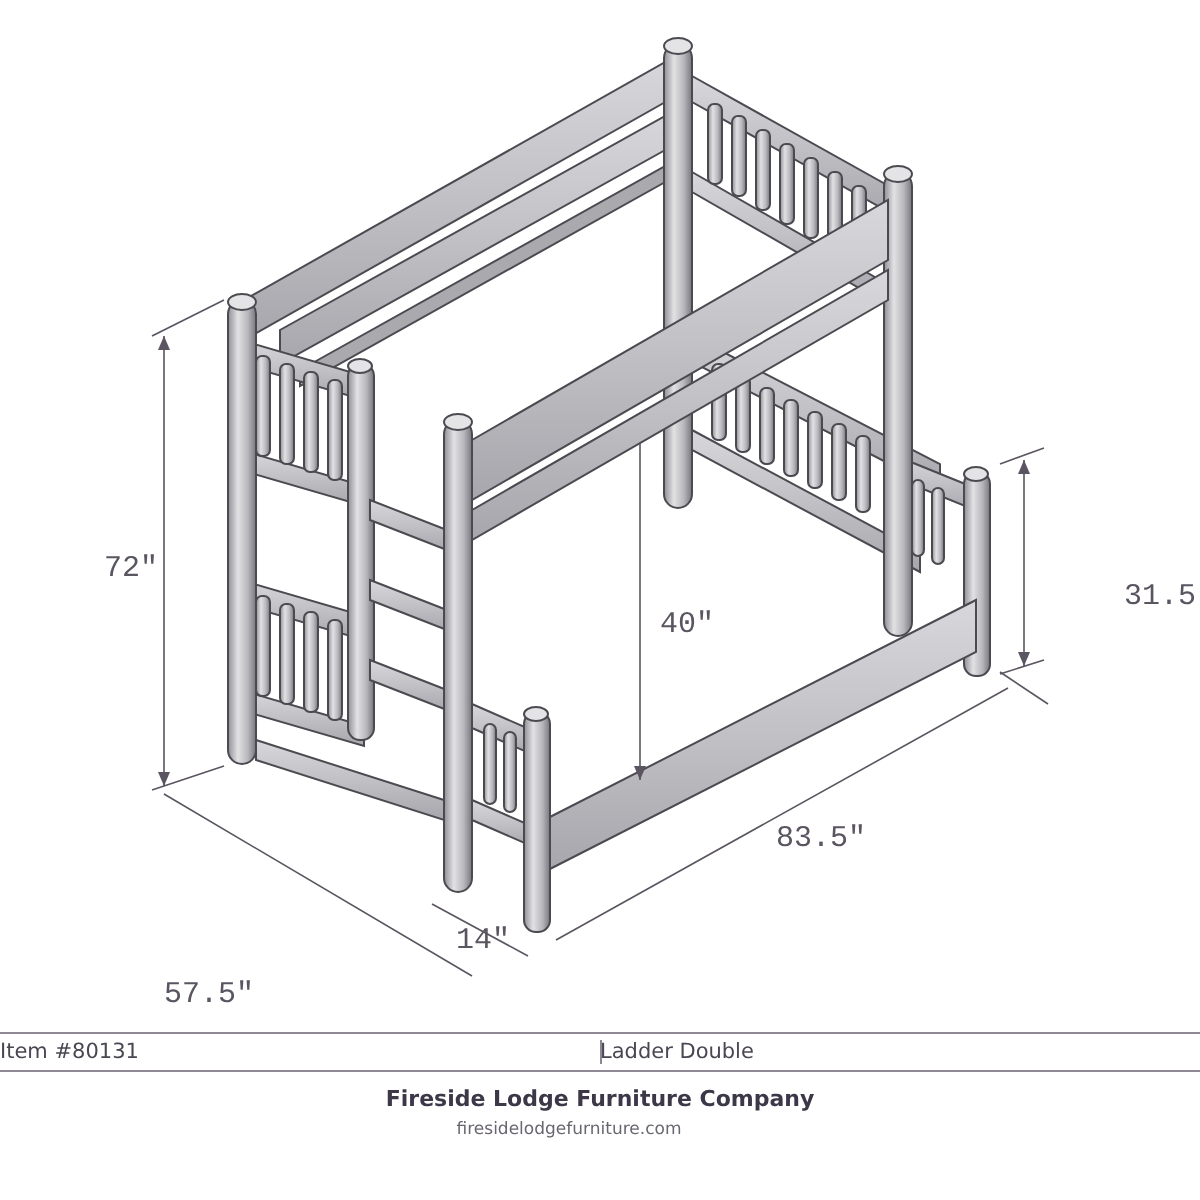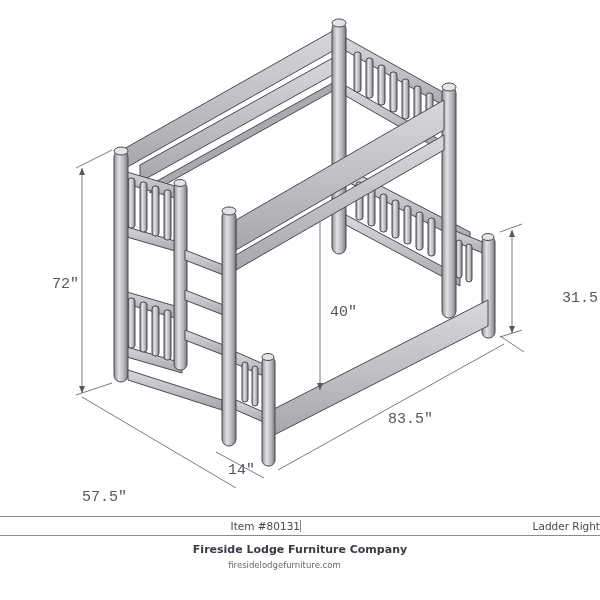--- a/index.html
+++ b/index.html
@@ -1,20 +1,20 @@
 <!DOCTYPE html>
 <html><head>
 <meta charset="utf-8">
 <style>
   html, body { margin:0; padding:0; background:#ffffff; }
   body { width:600px; height:600px; position:relative; overflow:hidden; font-family:"Liberation Sans", sans-serif; }
   #drawing { position:absolute; left:0; top:0; width:600px; height:505px; }
   .dim-label { position:absolute; font-size:15px; color:#5a5560; font-family:Liberation Mono, monospace; white-space:nowrap; }
   .footer-bar { position:absolute; left:0; top:516px; width:600px; height:18px; border-top:1px solid #8d8894; border-bottom:1px solid #8d8894; display:flex; }
-  .footer-cell { flex:1; text-align:right; font-size:10.5px; line-height:18px; color:#4a4652; font-family:"DejaVu Sans", sans-serif; position:relative; }
+  .footer-cell { flex:1; text-align:left; font-size:10.5px; line-height:18px; color:#4a4652; font-family:"DejaVu Sans", sans-serif; position:relative; }
   .footer-cell + .footer-cell::before { content:""; position:absolute; left:0; top:3px; height:12px; border-left:1px solid #8d8894; }
   .company { position:absolute; top:543px; left:0; width:600px; text-align:center; font-size:11px; font-weight:bold; color:#3c3848; font-family:"DejaVu Sans", sans-serif; }
   .url { position:absolute; top:560px; left:0; width:569px; text-align:center; font-size:8.5px; color:#6a6670; font-family:"DejaVu Sans", sans-serif; }
 </style>
 </head>
 <body>
 
 <svg id="drawing" viewBox="0 0 600 505" xmlns="http://www.w3.org/2000/svg">
   <defs>
     <linearGradient id="logV" x1="0" x2="1" y1="0" y2="0">
@@ -155,17 +155,17 @@
 
 <div class="dim-label" style="left:52px;top:276px;">72″</div>
 <div class="dim-label" style="left:330px;top:304px;">40″</div>
 <div class="dim-label" style="left:514px;top:290px;padding-left:48px;">31.5″</div>
 <div class="dim-label" style="left:82px;top:445px;margin-top:44px;">57.5″</div>
 <div class="dim-label" style="left:228px;top:462px;">14″</div>
 <div class="dim-label" style="left:388px;top:411px;">83.5″</div>
 
 <div class="footer-bar">
   <div class="footer-cell">Item #80131</div>
-  <div class="footer-cell">Ladder Right</div>
+  <div class="footer-cell">Ladder Double</div>
 </div>
 
 <div class="company">Fireside Lodge Furniture Company</div>
 <div class="url">firesidelodgefurniture.com</div>
 
 </body></html>

